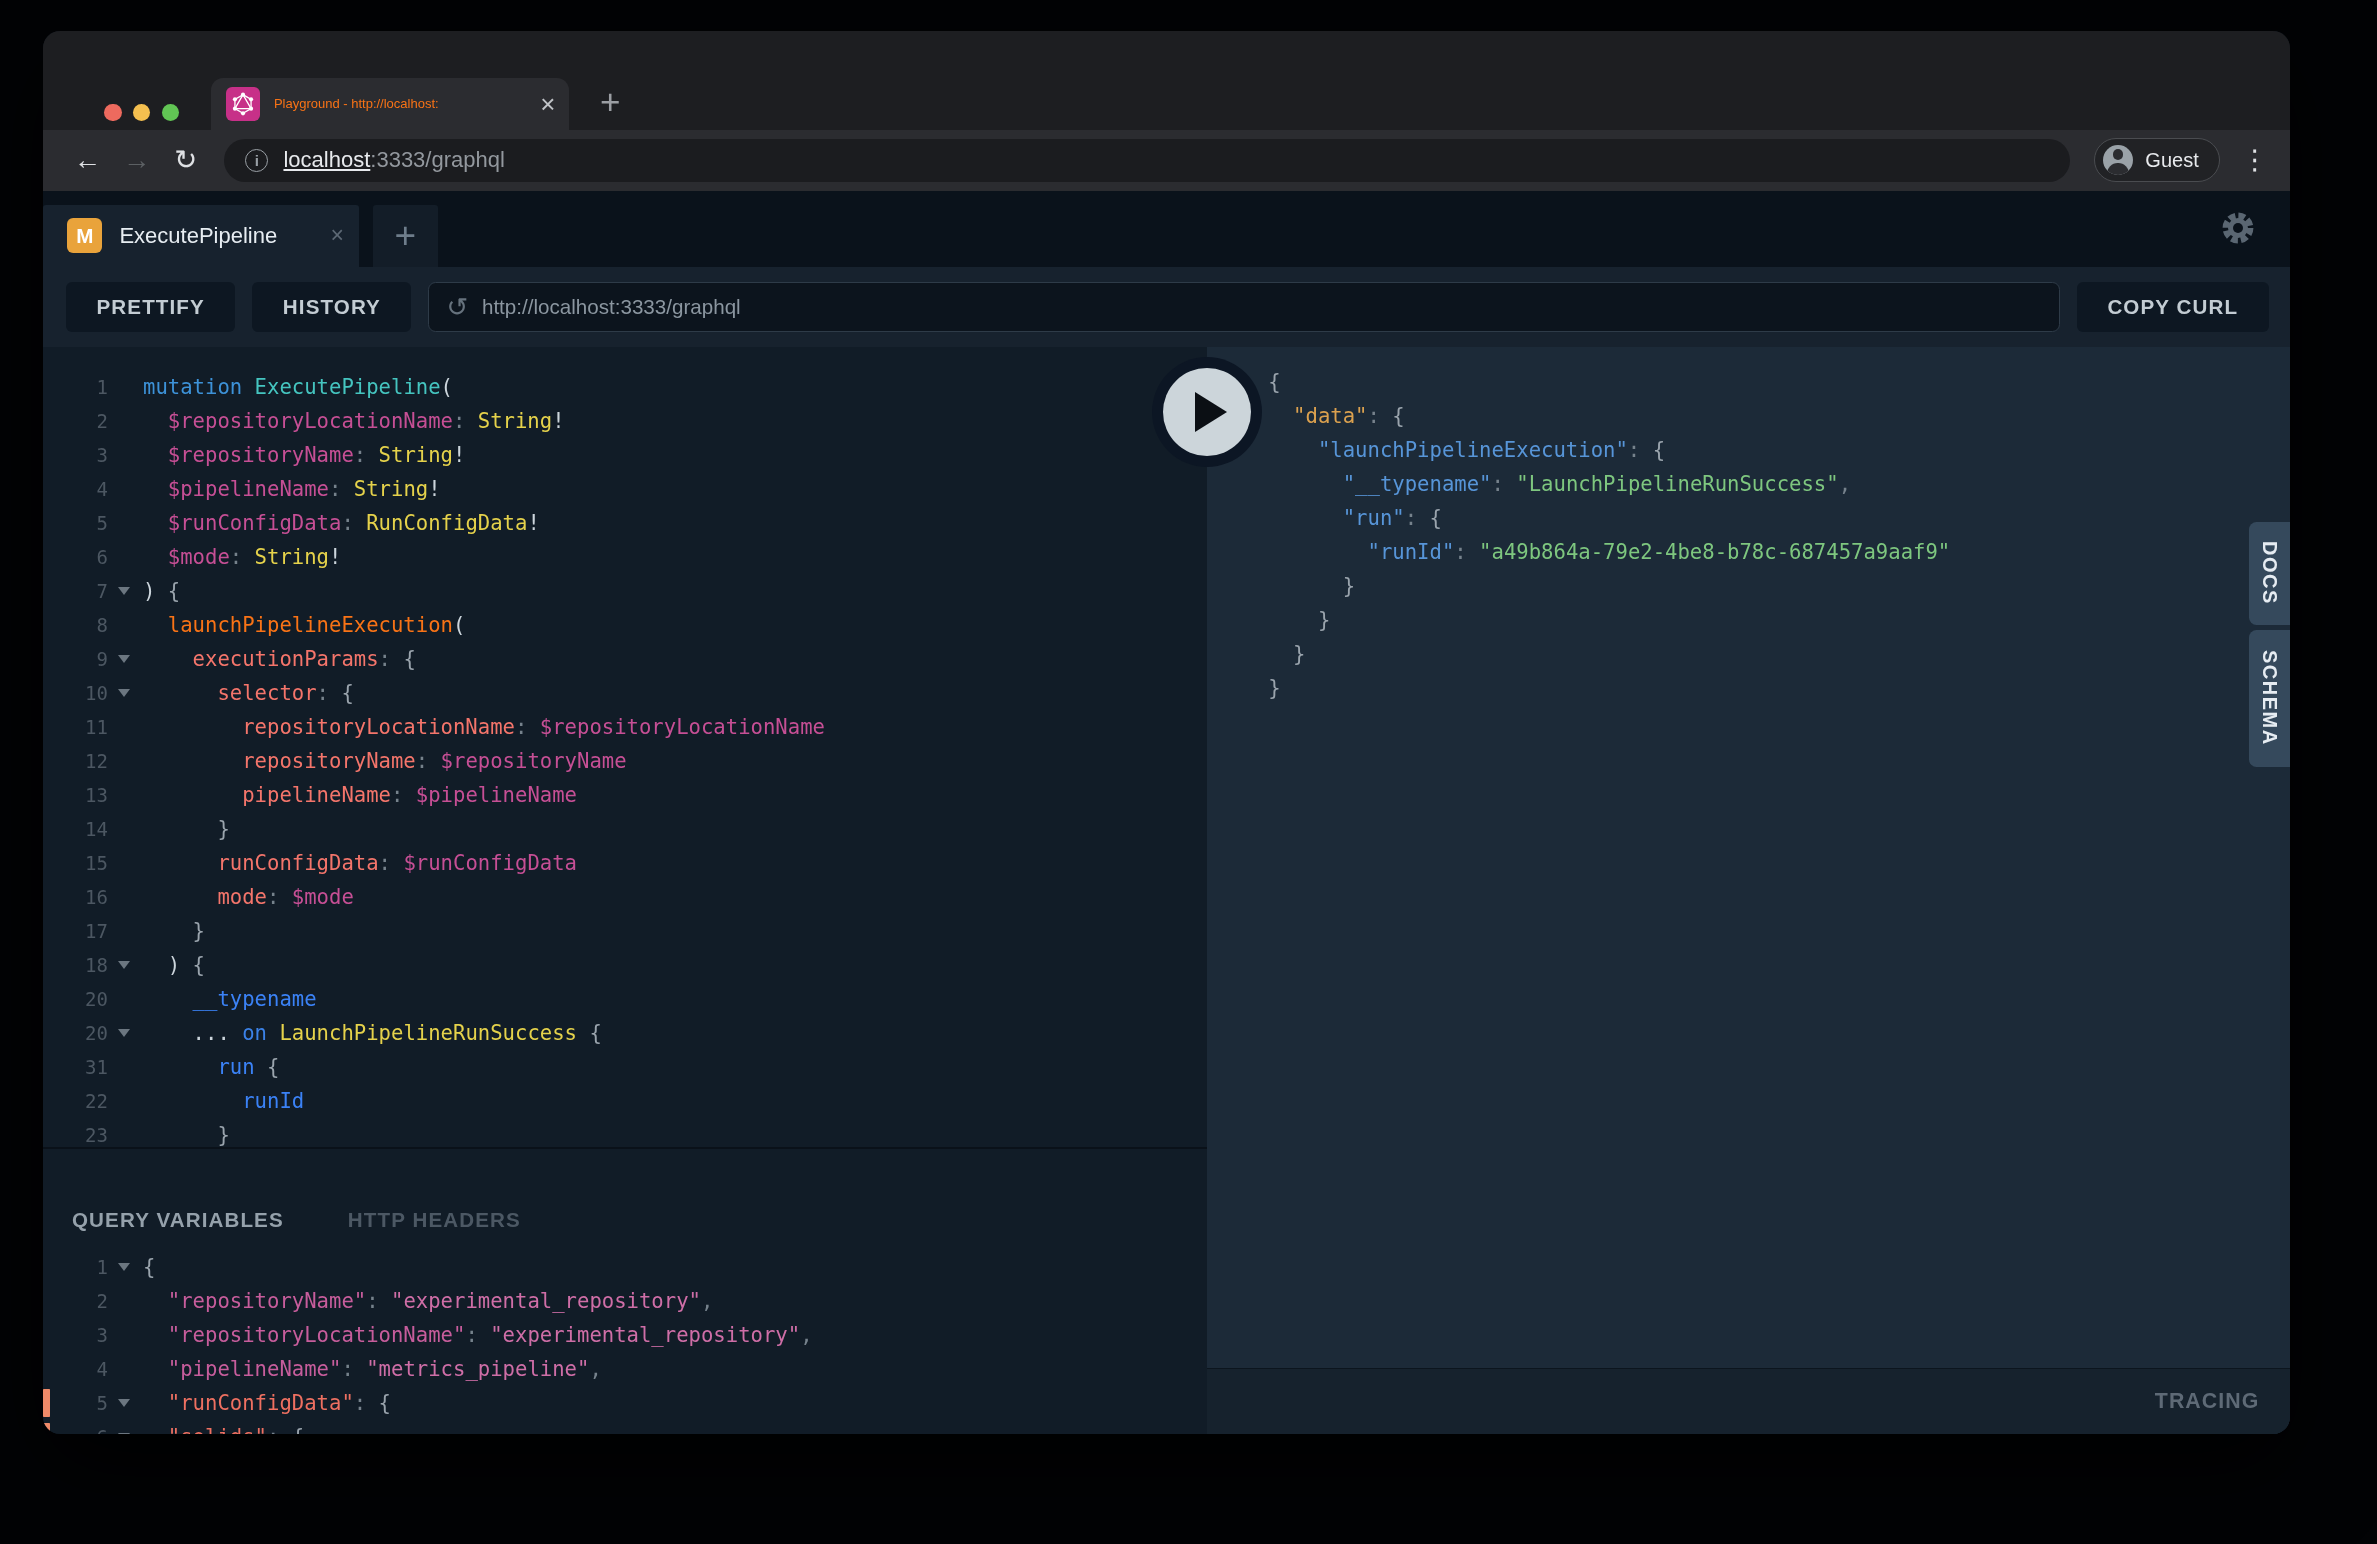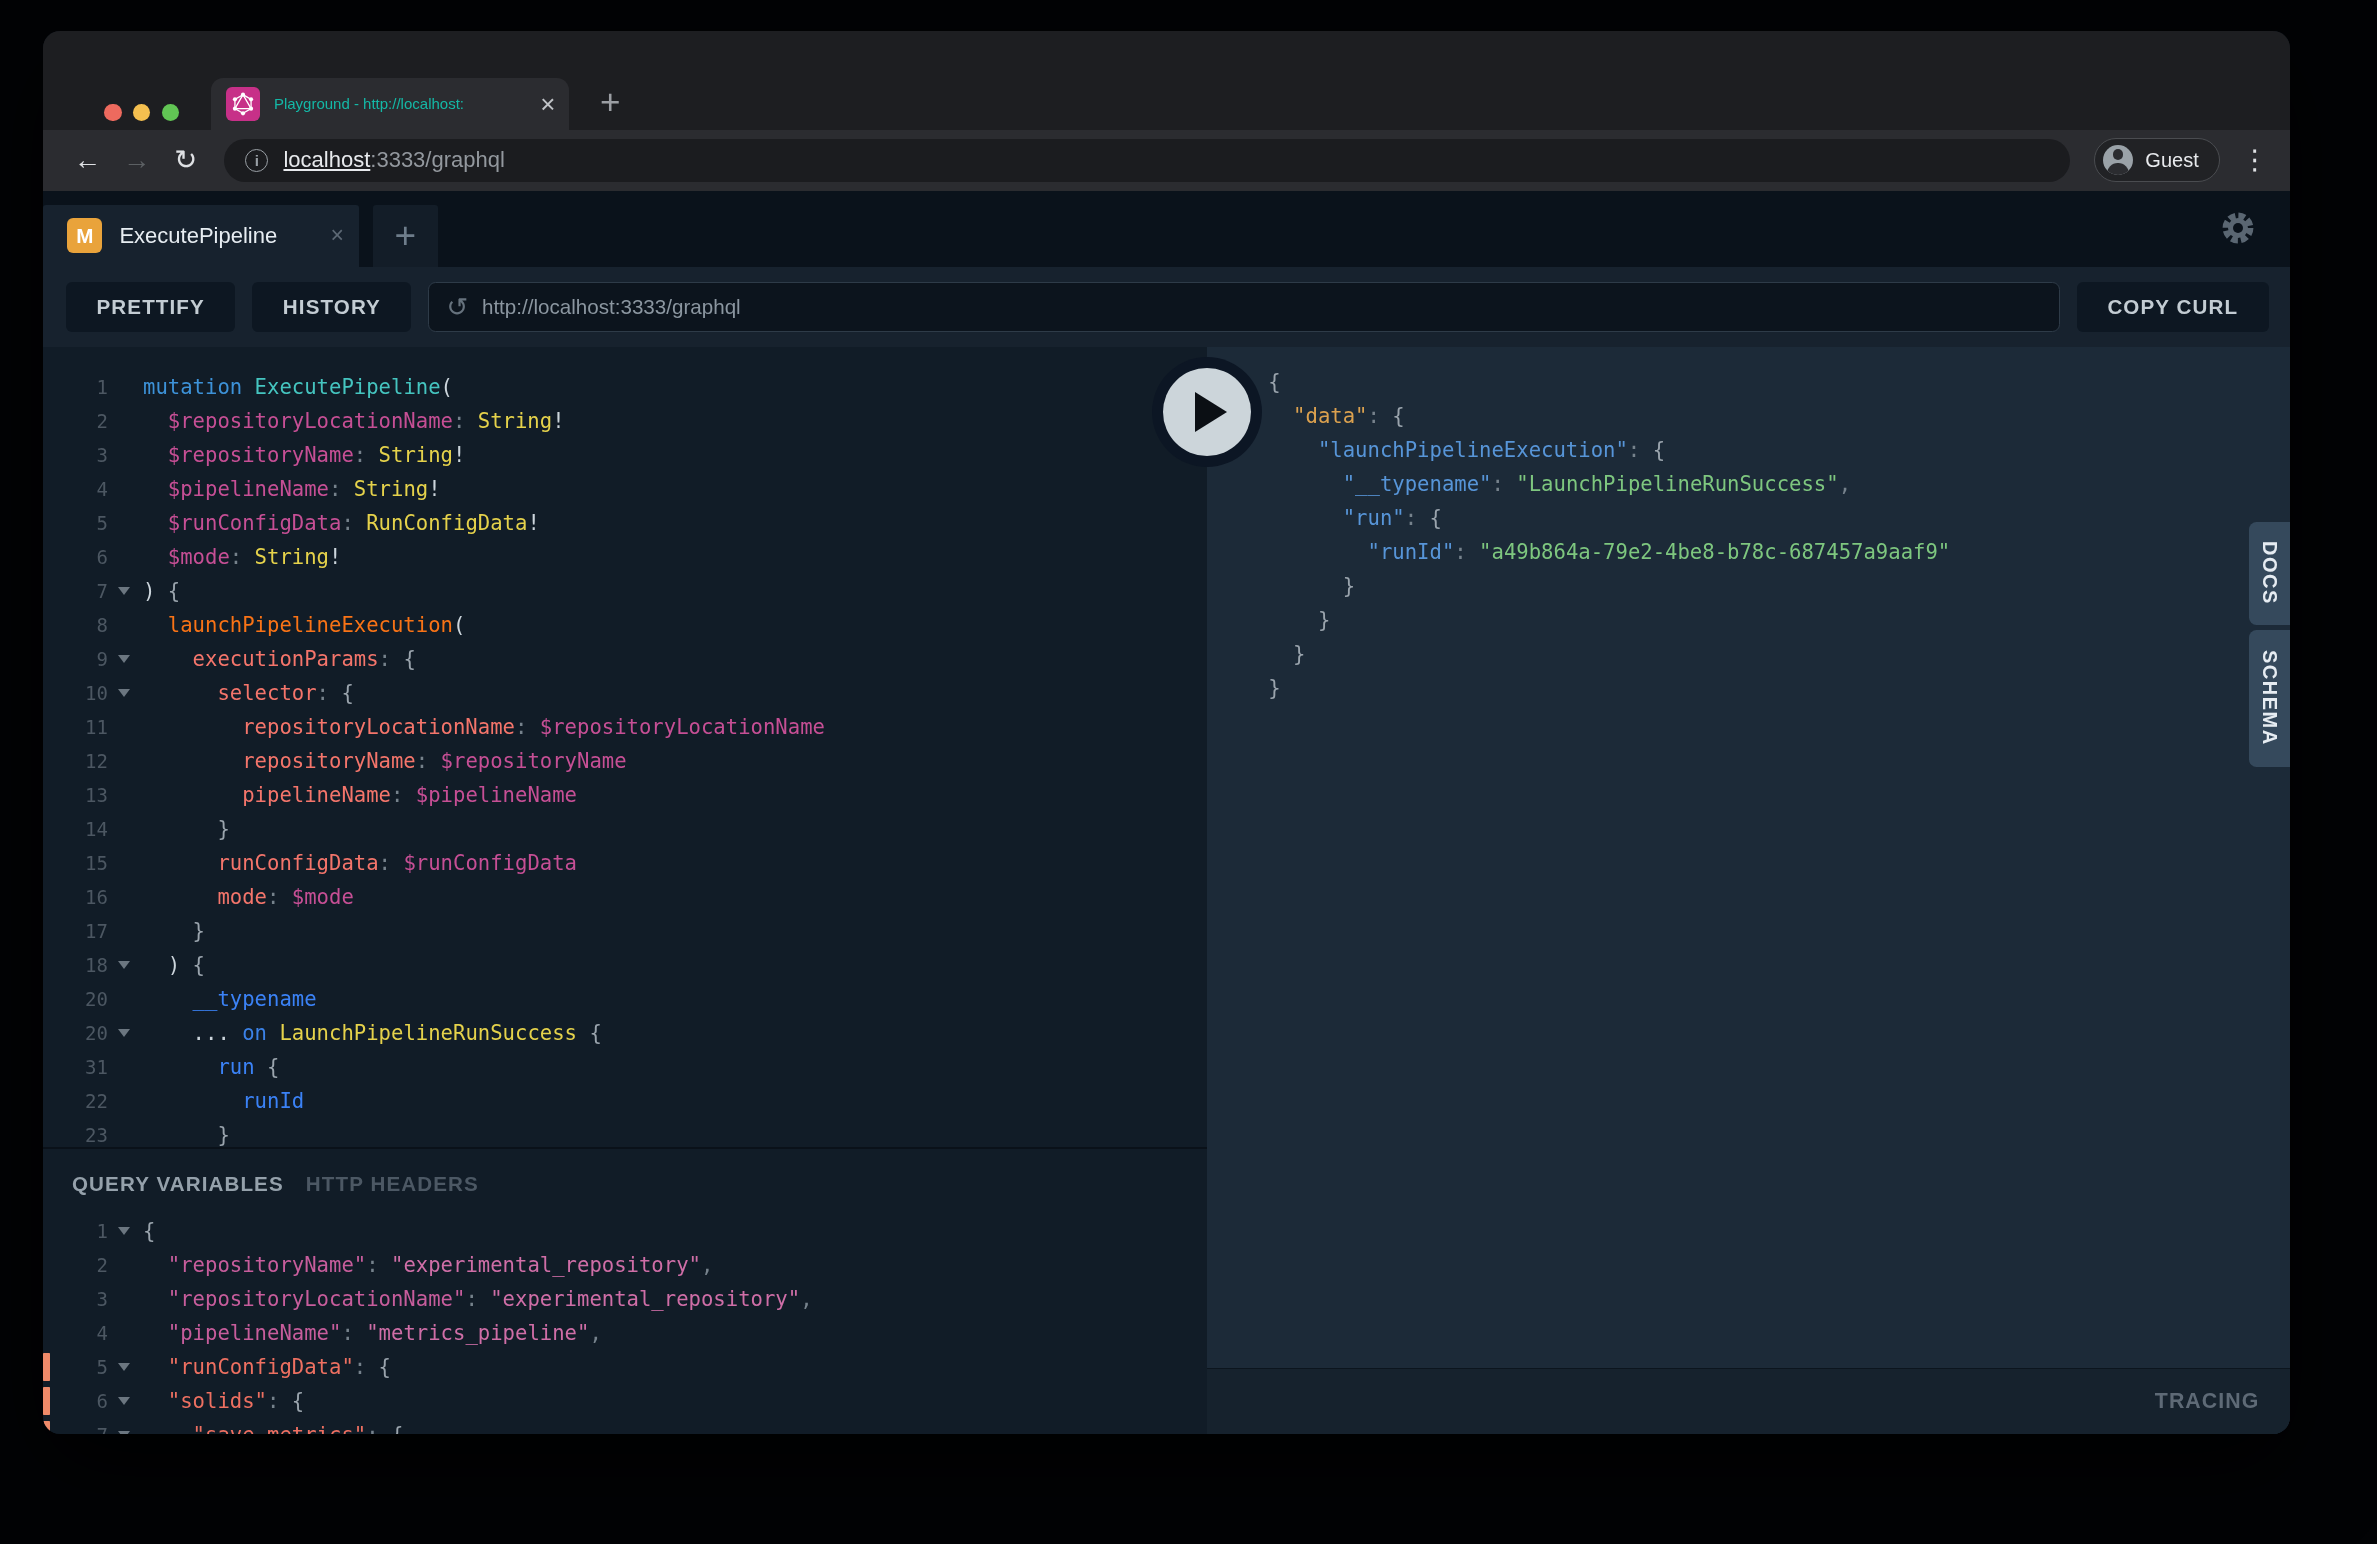--- a/index.html
+++ b/index.html
@@ -12,21 +12,21 @@
 
   
   .chrome-tabs { height:99px; background:#1d1e21; display:flex; align-items:flex-end; position:relative; }
   .traffic { position:absolute; left:61px; top:73px; display:flex; gap:11.4px; }
   .traffic span { width:17.5px; height:17.5px; border-radius:50%; display:block; }
   .tl-close { background:#ed6a5e; } .tl-min { background:#f4bf4f; } .tl-zoom { background:#61c554; }
   .chrome-tab { margin-left:168px; width:358px; height:52px; background:#2b2c30;
                 border-radius:12.2px 12.2px 0 0; display:flex; align-items:center; padding:0 13.7px 0 15.2px; }
   .favicon { width:34px; height:34px; border-radius:6.1px; background:#c73088; display:flex;
              align-items:center; justify-content:center; flex:none; }
-  .tab-title { margin-left:13.7px; font-size:15px; color:#14b8a6; white-space:nowrap; overflow:hidden; flex:1; }
+  .tab-title { margin-left:13.7px; font-size:13px; color:#f97316; white-space:nowrap; overflow:hidden; flex:1; }
   .tab-close { font-size:26px; color:#c0c3c7; margin-left:7.6px; line-height:1; }
   .new-tab { margin-left:21.3px; margin-bottom:10.7px; font-size:35px; color:#9b9ea3; line-height:1;
              width:40px; text-align:center; font-weight:300; }
 
   .chrome-toolbar { height:61px; background:#2b2c30; display:flex; align-items:center; padding:0 26px 0 23px; gap:6.1px; }
   .nav-ico { width:43px; text-align:center; font-size:27.4px; color:#dfe1e4; }
   .nav-ico.disabled { color:#5c6063; }
   .omnibox { flex:1; height:43px; margin-left:10.7px; background:#1b1c1f; border-radius:21.3px;
              display:flex; align-items:center; padding:0 21.3px; }
   .info-ico { width:23px; height:23px; border:1.9px solid #9aa0a6; border-radius:50%; color:#9aa0a6;
@@ -63,21 +63,21 @@
                    display:flex; align-items:center; padding:0 17px; gap:13.7px; }
   .history-ico { font-size:26px; color:#66727d; line-height:1; }
   .endpoint-input { flex:1; background:transparent; border:none; outline:none; color:#8b96a0;
                     font-family:"Liberation Sans", sans-serif; font-size:20.6px; }
 
   
   .pg-main { flex:1; display:flex; position:relative; min-height:0; }
   .left-col { width:1164px; display:flex; flex-direction:column; min-height:0; }
   .query-editor { height:800px; background:#111c27; overflow:hidden; padding-top:23px; }
   .variables-pane { flex:1; background:#111c27; border-top:2.3px solid #0a1119; overflow:hidden; }
-  .vars-header { padding:23px 0 18.3px 29px; display:flex; gap:22px; }
+  .vars-header { padding:23px 0 18.3px 29px; display:flex; gap:64px;margin-top:36px; }
   .vars-tab { font-size:20.6px; font-weight:bold; letter-spacing:1.1px; }
   .vars-tab.active { color:#95a1ab; }
   .vars-tab.inactive { color:#4c5864; }
   .right-col { flex:1; display:flex; flex-direction:column; background:#1c2a38; min-height:0; }
   .response-viewer { flex:1; padding-top:18.3px; padding-left:18.3px; overflow:hidden; }
   .tracing-bar { height:66px; background:#16222d; border-top:1.5px solid #0c151e;
                  display:flex; align-items:center; justify-content:flex-end; padding-right:30.5px; }
   .tracing-label { font-size:21.3px; font-weight:bold; letter-spacing:1.1px; color:#5e6a76; }
 
   

